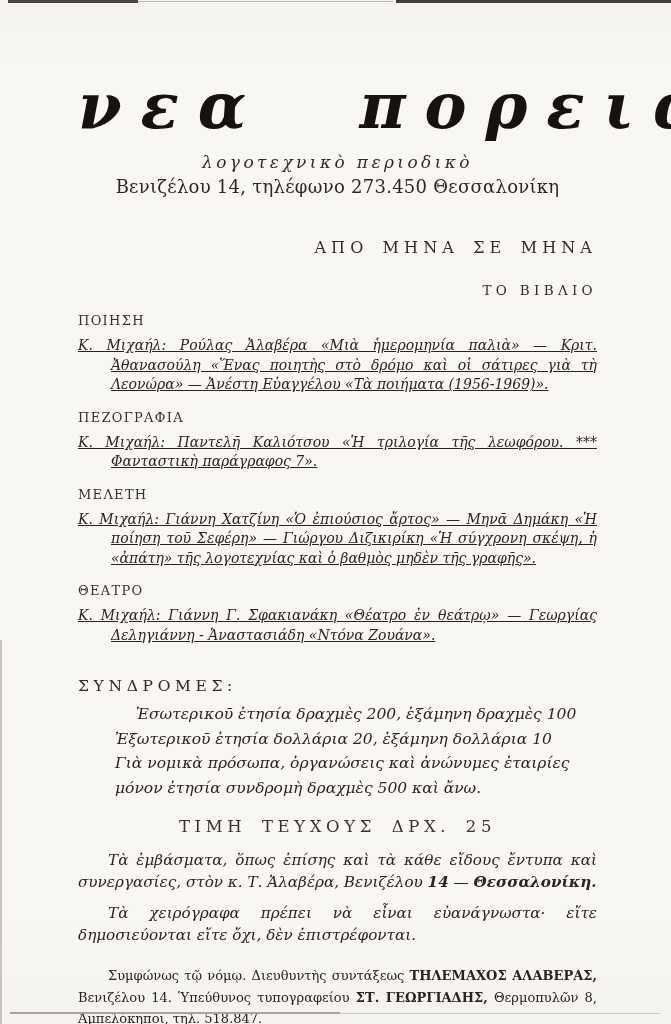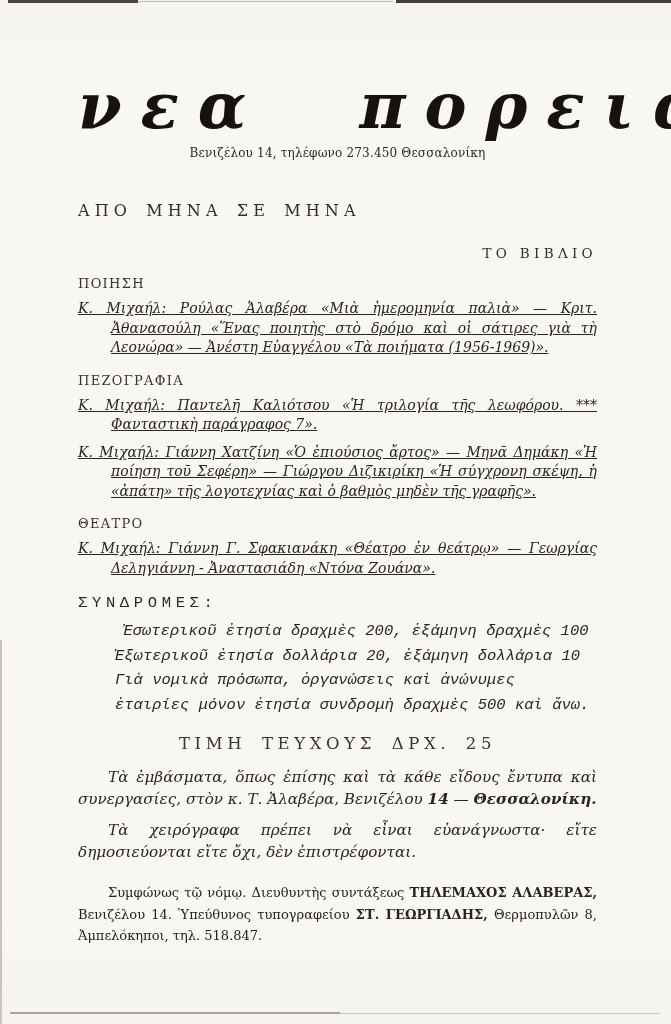--- a/index.html
+++ b/index.html
@@ -35,25 +35,25 @@
     color: #16120e;
     white-space: nowrap;
   }
   .subtitle {
     margin-top: 10px;
     font-size: 17px;
     font-style: italic;
     letter-spacing: 0.20em;
     color: #332c25;
   }
-  .address { margin-top: 4px; font-size: 12px; letter-spacing: 0.015em; color: #2e2822; }
+  .address { margin-top: 4px; font-size: 18px; letter-spacing: 0.015em; color: #2e2822; }
 
   .column-header {
     margin-top: 41px;
-    text-align: left;
+    text-align: right;
     font-size: 16px;
     letter-spacing: 0.32em;
     word-spacing: 0.25em;
     color: #332d27;
   }
   .section-title {
     margin-top: 25px;
     text-align: right;
     font-size: 13.5px;
     letter-spacing: 0.32em;
@@ -71,21 +71,21 @@
     margin: 8px 0 0;
     font-size: 14px;
     line-height: 19.5px;
     font-style: italic;
     text-align: justify;
     padding-left: 33px;
     text-indent: -33px;
     text-decoration: underline;
   }
 
-  .subscriptions { margin-top: 16px; font-family: Liberation Mono, monospace; }
+  .subscriptions { margin-top: 32px; }
   .subscriptions h3 {
     margin: 0;
     font-size: 15.5px;
     font-weight: normal;
     letter-spacing: 0.30em;
     color: #2e2822;
   }
   .sub-line {
     margin: 0 0 0 37px;
     font-size: 15.5px;
@@ -134,36 +134,38 @@
   <div class="edge-top-b"></div>
   <div class="edge-top-c"></div>
   <div class="edge-left"></div>
   <div class="edge-bottom-a"></div>
   <div class="edge-bottom-b"></div>
 
   <div class="content">
 
     <header class="masthead">
       <h1 class="title">νεα πορεια</h1>
+      <div class="subtitle">λογοτεχνικὸ περιοδικὸ</div>
       <div class="address">Βενιζέλου 14, τηλέφωνο 273.450 Θεσσαλονίκη</div>
     </header>
 
     <div class="column-header">ΑΠΟ ΜΗΝΑ ΣΕ ΜΗΝΑ</div>
     <div class="section-title">ΤΟ ΒΙΒΛΙΟ</div>
 
     <section class="reviews">
       <div class="review">
         <h3>ΠΟΙΗΣΗ</h3>
         <p>Κ. Μιχαήλ: Ρούλας Ἀλαβέρα «Μιὰ ἡμερομηνία παλιὰ» — Κριτ. Ἀθανασούλη «Ἕνας ποιητὴς στὸ δρόμο καὶ οἱ σάτιρες γιὰ τὴ Λεονώρα» — Ἀνέστη Εὐαγγέλου «Τὰ ποιήματα (1956-1969)».</p>
       </div>
       <div class="review">
         <h3>ΠΕΖΟΓΡΑΦΙΑ</h3>
         <p>Κ. Μιχαήλ: Παντελῆ Καλιότσου «Ἡ τριλογία τῆς λεωφόρου. *** Φανταστικὴ παράγραφος 7».</p>
       </div>
       <div class="review">
+        <h3>ΜΕΛΕΤΗ</h3>
         <p>Κ. Μιχαήλ: Γιάννη Χατζίνη «Ὁ ἐπιούσιος ἄρτος» — Μηνᾶ Δημάκη «Ἡ ποίηση τοῦ Σεφέρη» — Γιώργου Διζικιρίκη «Ἡ σύγχρονη σκέψη, ἡ «ἀπάτη» τῆς λογοτεχνίας καὶ ὁ βαθμὸς μηδὲν τῆς γραφῆς».</p>
       </div>
       <div class="review">
         <h3>ΘΕΑΤΡΟ</h3>
         <p>Κ. Μιχαήλ: Γιάννη Γ. Σφακιανάκη «Θέατρο ἐν θεάτρῳ» — Γεωργίας Δεληγιάννη - Ἀναστασιάδη «Ντόνα Ζουάνα».</p>
       </div>
     </section>
 
     <section class="subscriptions">
       <h3>ΣΥΝΔΡΟΜΕΣ:</h3>

